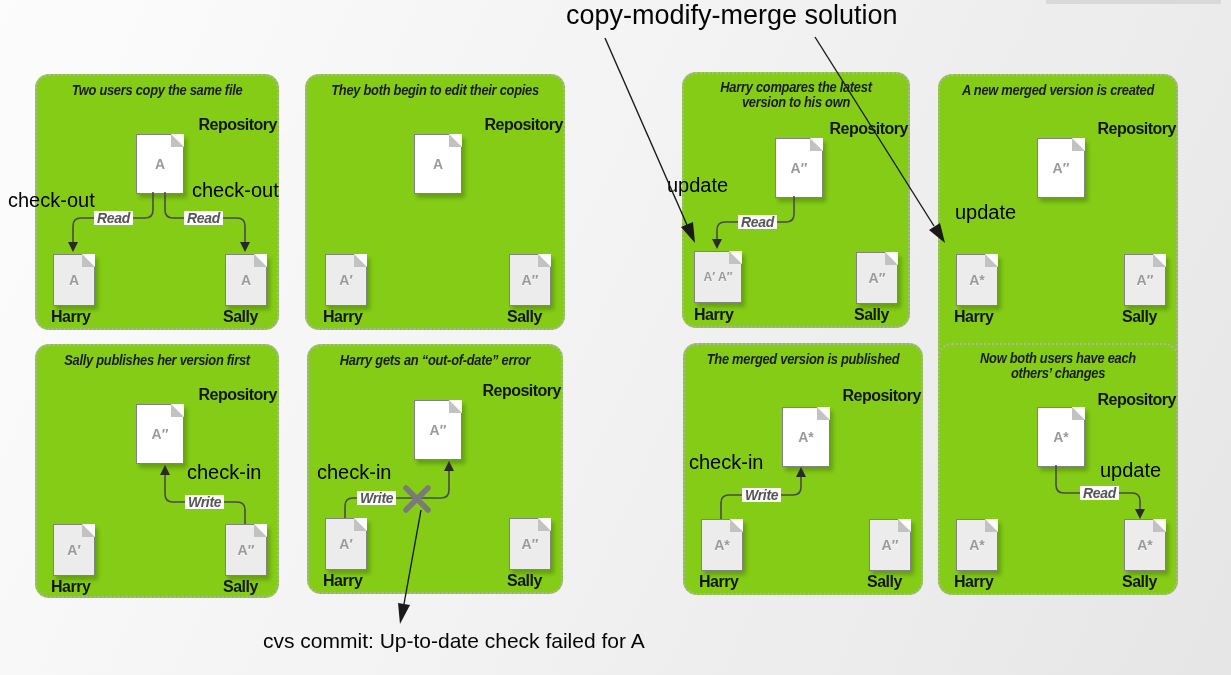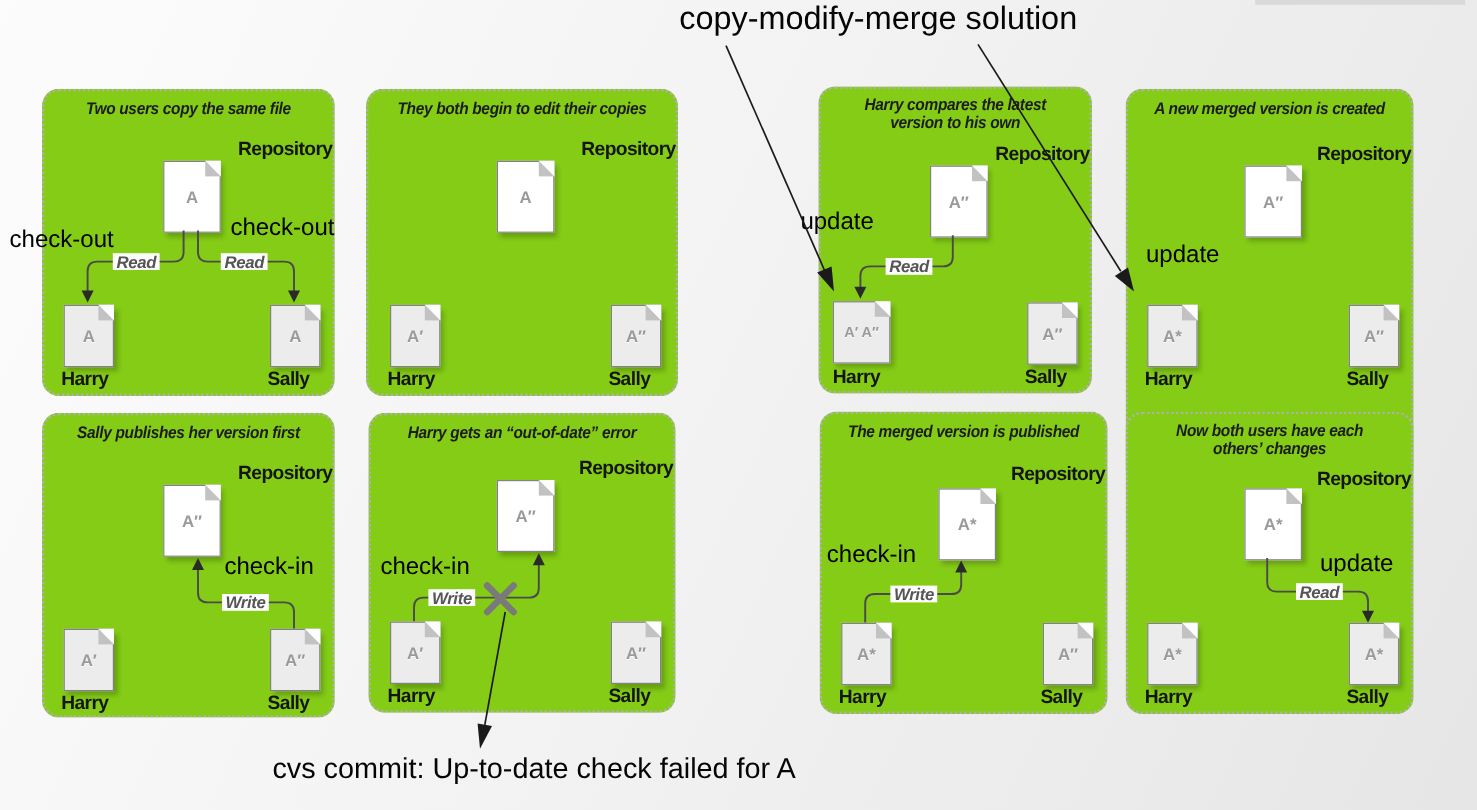--- a/index.html
+++ b/index.html
@@ -26,21 +26,21 @@
   .doc.wide{width:46px;height:50px;background:#ececec;font-size:12px;}
   .wires{position:absolute;inset:0;pointer-events:none;}
   .wires path{fill:none;stroke:#4a4a4a;stroke-width:1.6;}
   .wires polygon{fill:#2a2a2a;stroke:none;}
   .wires .xmark{stroke:#7a7a7a;stroke-width:5.5;stroke-linecap:round;}
   .wlabel{position:absolute;font-style:italic;font-weight:700;font-size:14px;line-height:14px;
     color:#555;background:#fdfdfd;padding:0 3px;letter-spacing:-0.3px;}
   
   .anno{position:absolute;font-size:20px;color:#000;line-height:23px;}
   .title{position:absolute;font-size:27px;line-height:30px;color:#050505;}
-  .note{position:absolute;font-size:24px;line-height:24px;color:#050505;}
+  .note{position:absolute;font-size:21px;line-height:24px;color:#050505;margin-left:36px;}
   .overlay{position:absolute;inset:0;pointer-events:none;}
   .overlay line{stroke:#1a1a1a;stroke-width:1.4;}
   .overlay polygon{fill:#1a1a1a;}
   .top-strip{position:absolute;left:1046px;top:0;width:175px;height:4px;background:#d9d9d9;}
 </style>
 </head>
 <body>
 
 <div class="stage">
 

